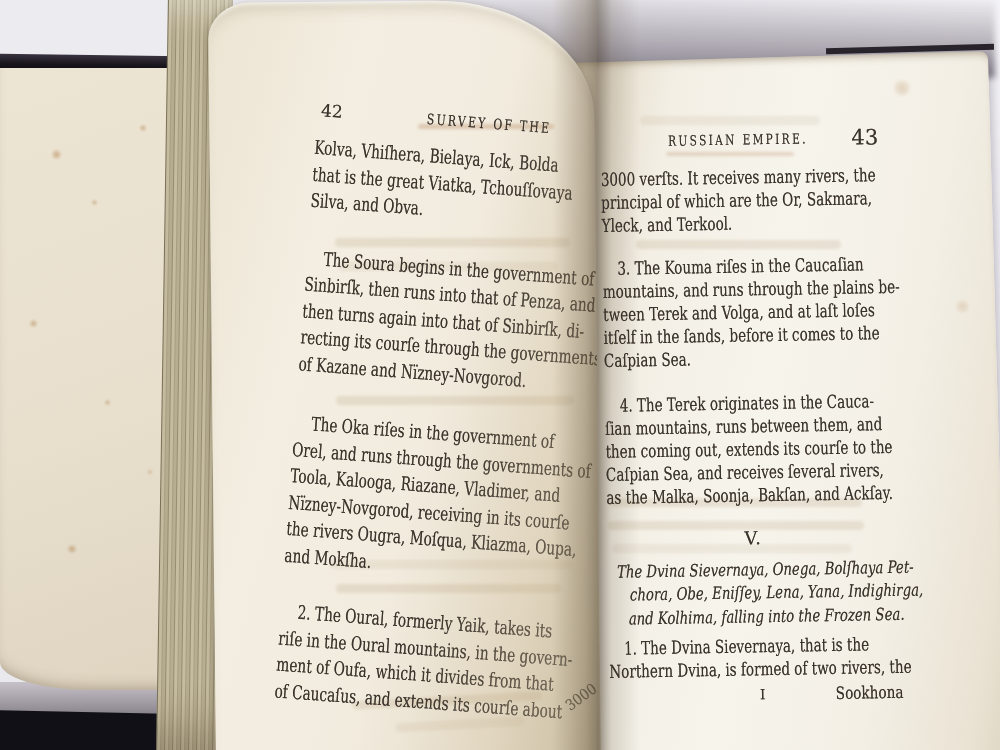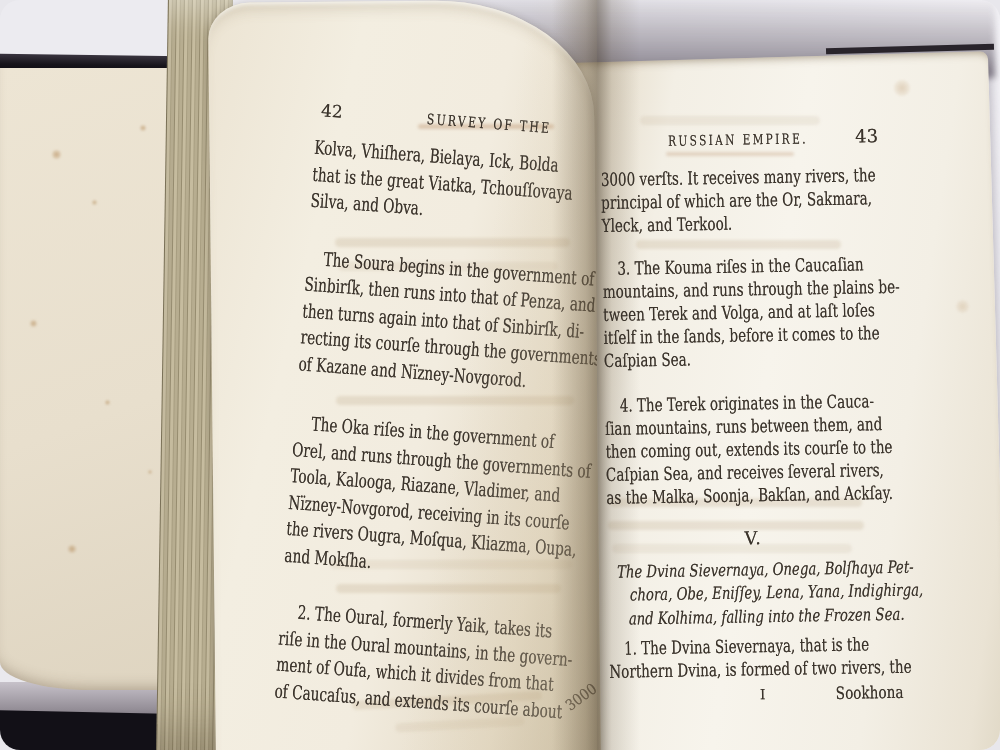--- a/index.html
+++ b/index.html
@@ -1,17 +1,17 @@
 <!DOCTYPE html>
 <html><head>
 <meta charset="utf-8">
 <style>
   html,body{margin:0;padding:0;background:#e8e7ec;}
   #stage{position:relative;width:1000px;height:750px;overflow:hidden;
-         font-family:"DejaVu Serif","Liberation Serif",serif;border-radius:20px;}
+         font-family:"DejaVu Serif","Liberation Serif",serif;}
 
   
   .bg{position:absolute;inset:0;z-index:0;
       background:linear-gradient(to right,#eae9ee 0%,#e3e2e8 55%,#eeedf2 85%,#f4f3f7 100%);}
   .bg-shadow-top{position:absolute;left:420px;top:0;width:575px;height:78px;z-index:1;
       background:linear-gradient(to bottom,rgba(125,117,128,0.05) 0%,rgba(110,102,114,0.45) 55%,rgba(92,85,98,0.72) 100%);
       filter:blur(3px);}
   .bg-corner{position:absolute;left:0;top:0;width:430px;height:58px;z-index:1;background:#ecebf0;}
 
   
@@ -68,21 +68,21 @@
   .ln.ind{padding-left:24px;}
   .ln.g1{margin-top:31px;} .ln.g2{margin-top:33px;} .ln.g3{margin-top:30px;}
   .lcatch{position:absolute;left:352px;top:688px;font-size:15px;
       transform:rotate(-36deg) scaleX(0.9);color:#453c30;}
 
   .right-text{position:absolute;left:600px;top:132px;width:292px;z-index:11;
       transform:rotate(-1deg);transform-origin:left top;font-size:18px;}
   .rp-header{position:relative;height:24px;}
   .rp-title{position:absolute;left:68px;top:2px;font-size:14px;letter-spacing:3.2px;
       transform:scaleX(0.75);transform-origin:left center;white-space:nowrap;}
-  .rp-num{position:absolute;right:14px;top:-2px;font-size:18px;}
+  .rp-num{position:absolute;right:14px;top:-2px;font-size:21px;}
   .rbody{margin-top:12px;}
   .rn{white-space:nowrap;line-height:23.2px;transform:scaleX(0.75);transform-origin:left center;}
   .rn.ind{padding-left:20px;}
   .rn.ga{margin-top:19px;} .rn.gb{margin-top:21px;}
   .sec{margin-top:17px;line-height:27px;text-align:center;font-size:18px;letter-spacing:1px;}
   .ritwrap{margin-top:7px;}
   .rit{white-space:nowrap;line-height:23.5px;font-style:italic;font-size:17px;
       transform:scaleX(0.78);transform-origin:left center;}
   .rit.i0{padding-left:12px;} .rit.i1{padding-left:28px;} .rit.i2{padding-left:26px;}
   .rclose{margin-top:6px;}

